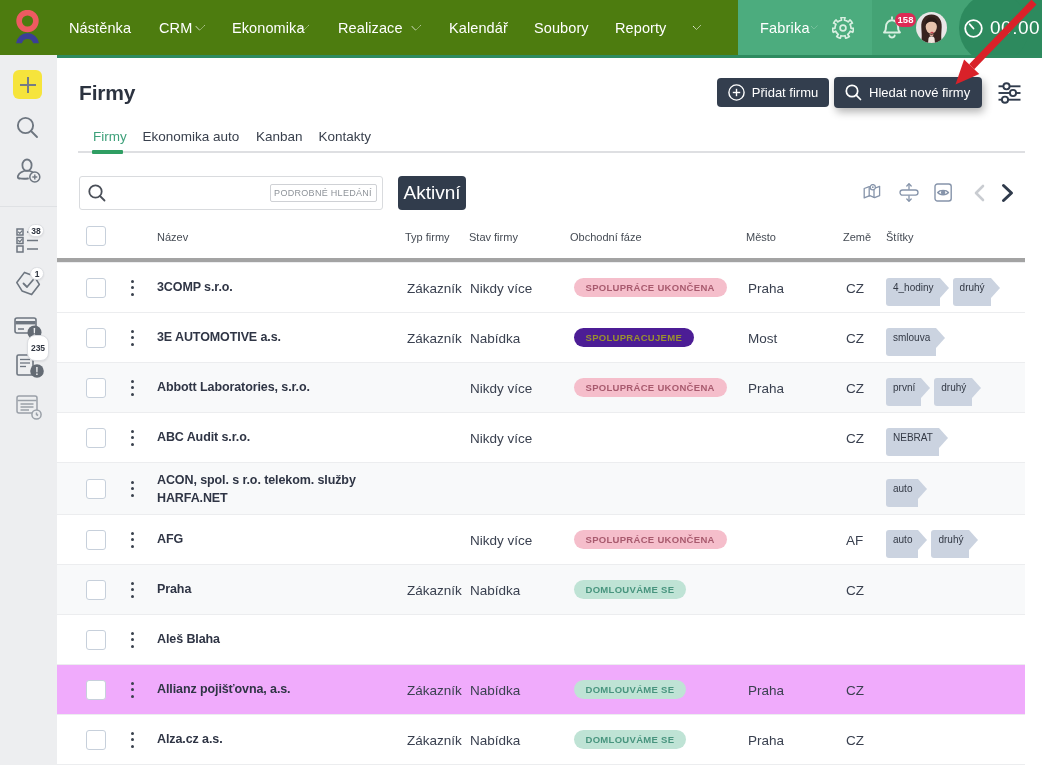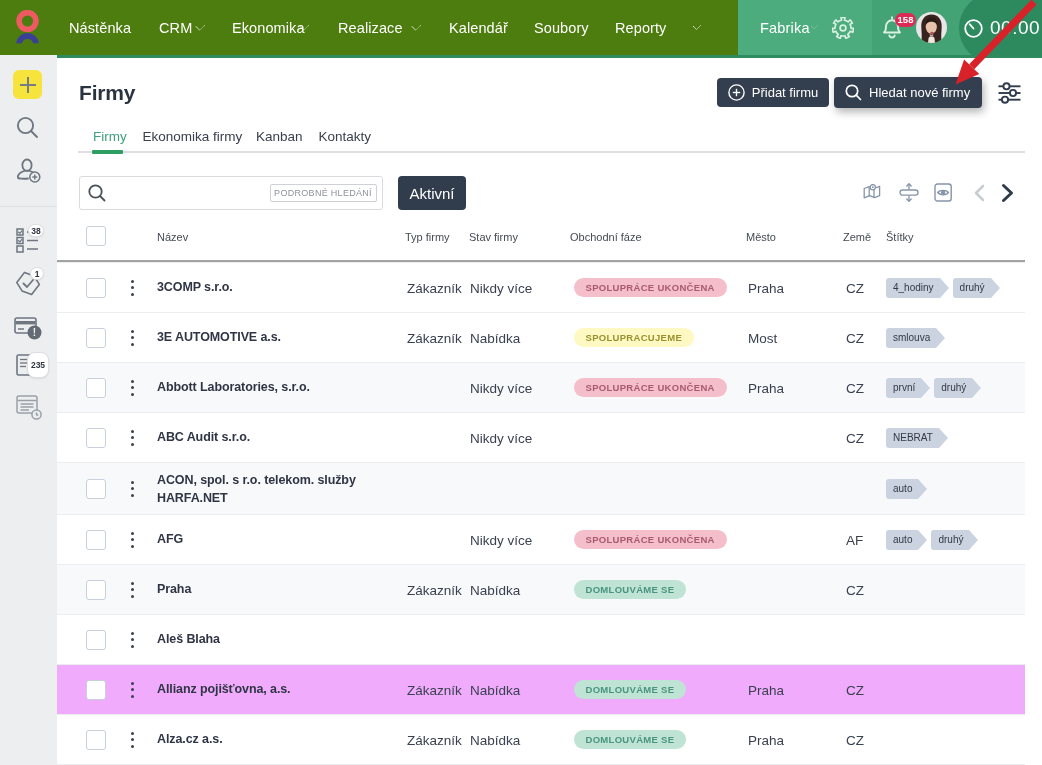--- a/index.html
+++ b/index.html
@@ -10,24 +10,24 @@
 .tab{position:absolute;top:128.5px;height:18px;font-size:13.5px;color:#39404D}
 .hdrlbl{position:absolute;font-size:11px;color:#454B54;top:0}
 .row{position:absolute;left:57px;width:968px;border-top:1px solid #ECEDEF}
 .row .cb{position:absolute;left:28.5px;width:20px;height:20px;border:1.5px solid #C7D0DB;border-radius:3px;background:#fff}
 .dots{position:absolute;left:73.5px;width:3px}
 .dot{width:3px;height:3px;border-radius:50%;background:#3A414D;margin-bottom:3.4px}
 .nm{position:absolute;left:100px;font-size:12.5px;font-weight:bold;color:#2F3545;letter-spacing:-.1px}
 .cell{position:absolute;font-size:13.5px;color:#3A4150}
 .pill{position:absolute;left:516.5px;height:19px;line-height:19px;border-radius:10px;font-size:9.5px;letter-spacing:.3px;padding:0 12px;font-weight:bold}
 .pill.pink{background:#F5BECB;color:#A85A6E}
-.pill.yel{background:#fef9c3;color:#99912F}
+.pill.yel{background:#4c1d95;color:#99912F}
 .pill.teal{background:#BFE3D5;color:#48947E}
 .tagwrap{position:absolute;left:829px;display:flex}
-.tag{position:relative;height:20px;line-height:20px;background:#CBD3E0;color:#333945;font-size:10px;padding:0 6px 0 7px;border-radius:3px 0 0 3px;margin-right:13px}
+.tag{position:relative;height:28px;line-height:20px;background:#CBD3E0;color:#333945;font-size:10px;padding:0 6px 0 7px;border-radius:3px 0 0 3px;margin-right:13px}
 .tag:after{content:"";position:absolute;right:-9px;top:0;width:0;height:0;border-top:10px solid transparent;border-bottom:10px solid transparent;border-left:9px solid #CBD3E0}
 .badge{position:absolute;background:#fff;border:1px solid #DCDEE2;border-radius:8px;font-size:8.5px;font-weight:bold;color:#2F3540;display:flex;align-items:center;justify-content:center;box-shadow:0 1px 2px rgba(0,0,0,.08)}
 </style></head>
 <body>
 <div id="page">
 
 <div class="abs" style="left:0;top:0;width:1042px;height:55px;background:#4d7c0f;overflow:hidden">
   <div class="abs" style="left:738px;top:0;width:134px;height:55px;background:#4CAC7E"></div>
   <div class="abs" style="left:872px;top:0;width:121px;height:55px;background:#44A375"></div>
   <div class="abs" style="left:990px;top:0;width:52px;height:55px;background:#2D8A5E"></div>
@@ -135,21 +135,21 @@
   <text x="20.5" y="19" font-size="10" font-weight="bold" fill="#EDEEF0" text-anchor="middle" font-family="Liberation Sans">!</text>
 </svg>
 <svg class="abs" style="left:16px;top:354px" width="30" height="25" viewBox="0 0 30 25">
   <rect x="1" y="1" width="16" height="20" rx="1.5" fill="none" stroke="#6E7680" stroke-width="1.6"></rect>
   <line x1="4" y1="5.5" x2="14" y2="5.5" stroke="#6E7680" stroke-width="1.3"></line>
   <line x1="4" y1="9" x2="14" y2="9" stroke="#6E7680" stroke-width="1.3"></line>
   <line x1="4" y1="12.5" x2="10" y2="12.5" stroke="#6E7680" stroke-width="1.3"></line>
   <circle cx="21" cy="17" r="6.8" fill="#646B74"></circle>
   <text x="21" y="20.5" font-size="10" font-weight="bold" fill="#EDEEF0" text-anchor="middle" font-family="Liberation Sans">!</text>
 </svg>
-<div class="badge" style="left:27px;top:352px;height:13px;min-width:22px;padding:12px 1px">235</div>
+<div class="badge" style="left:27px;top:335px;height:13px;min-width:22px;padding:12px 1px">235</div>
 <svg class="abs" style="left:16px;top:395px" width="28" height="26" viewBox="0 0 28 26">
   <g fill="none" stroke="#9AA0A8" stroke-width="1.5">
     <rect x="1" y="1" width="20" height="17" rx="2"></rect>
     <line x1="1.5" y1="5.5" x2="20.5" y2="5.5"></line>
     <line x1="4.5" y1="9" x2="17.5" y2="9"></line>
         <line x1="4.5" y1="12" x2="17.5" y2="12"></line>
         <line x1="4.5" y1="15" x2="13" y2="15"></line>
     <circle cx="20.5" cy="19.5" r="4.6" fill="#EDEEF0"></circle>
     <path d="M20.5 17.5 v2 l1.6 1"></path>
   </g>
@@ -173,33 +173,33 @@
     <line x1="0.5" y1="5.3" x2="22.5" y2="5.3"></line>
     <line x1="0.5" y1="12" x2="22.5" y2="12"></line>
     <line x1="0.5" y1="18.7" x2="22.5" y2="18.7"></line>
     <circle cx="8.5" cy="5.3" r="3.1" fill="#fff"></circle>
     <circle cx="15" cy="12" r="3.1" fill="#fff"></circle>
     <circle cx="7" cy="18.7" r="3.1" fill="#fff"></circle>
   </g>
 </svg>
 
 <span class="tab" style="left:93px;color:#3FA17B">Firmy</span>
-<span class="tab" style="left:142.5px">Ekonomika firmy</span>
+<span class="tab" style="left:142.5px">Ekonomika auto</span>
 <span class="tab" style="left:256px">Kanban</span>
 <span class="tab" style="left:318.5px">Kontakty</span>
 <div class="abs" style="left:78px;top:151px;width:947px;height:2px;background:#DEDFE2"></div>
 <div class="abs" style="left:91.5px;top:150px;width:31px;height:3.5px;background:#2F9E63;border-radius:1px"></div>
 
 <div class="abs" style="left:79px;top:176px;width:304px;height:34px;border:1px solid #D9DBDE;border-radius:3px;background:#fff"></div>
 <svg class="abs" style="left:88px;top:184px" width="18" height="18" viewBox="0 0 18 18">
   <circle cx="7.5" cy="7.5" r="6.2" fill="none" stroke="#4A4F58" stroke-width="1.8"></circle>
   <line x1="12" y1="12" x2="16.5" y2="16.5" stroke="#4A4F58" stroke-width="1.8" stroke-linecap="round"></line>
 </svg>
 <div class="abs" style="left:269.5px;top:184px;width:107px;height:18px;border:1px solid #CFD1D5;border-radius:2px;color:#8E9399;font-size:9px;letter-spacing:.3px;display:flex;align-items:center;justify-content:center">PODROBNÉ HLEDÁNÍ</div>
-<div class="hbtn" style="left:398px;top:176px;width:68px;height:34px;font-size:15px;background:#313C4C">Aktivní</div>
+<div class="hbtn" style="left:398px;top:176px;width:68px;height:34px;font-size:19px;background:#313C4C">Aktivní</div>
 
 <svg class="abs" style="left:863px;top:184px" width="20" height="15" viewBox="0 0 20 15">
   <g fill="none" stroke="#8694AA" stroke-width="1.3" stroke-linejoin="round">
     <path d="M1.2 4.5 l5-1.9 l4.8 1.9 l5.6-2.2 v9.4 l-5 1.9 l-4.8-1.9 l-5.6 2.2 z"></path>
     <line x1="6.2" y1="3.2" x2="6.2" y2="12.6"></line>
     <line x1="11" y1="5" x2="11" y2="14"></line>
   </g>
   <circle cx="9.8" cy="3.2" r="2.6" fill="#fff" stroke="#8694AA" stroke-width="1.3"></circle>
   <circle cx="9.8" cy="3.2" r="0.9" fill="#8694AA"></circle>
 </svg>
@@ -219,21 +219,21 @@
     <circle cx="9.1" cy="9.5" r="1.5" fill="#8694AA"></circle>
   </g>
 </svg>
 <svg class="abs" style="left:972px;top:184px" width="14" height="18" viewBox="0 0 14 18">
   <path d="M11 2 L4 9 L11 16" fill="none" stroke="#C9CCD1" stroke-width="2.6" stroke-linecap="round" stroke-linejoin="round"></path>
 </svg>
 <svg class="abs" style="left:1000px;top:183px" width="15" height="20" viewBox="0 0 15 20">
   <path d="M3.5 2.5 L11.5 10 L3.5 17.5" fill="none" stroke="#2F3A4B" stroke-width="3" stroke-linecap="round" stroke-linejoin="round"></path>
 </svg>
 
-<div class="abs" style="left:57px;top:222px;width:968px;height:40px;border-bottom:2px solid #a3a3a3">
+<div class="abs" style="left:57px;top:222px;width:968px;height:40px;border-bottom:4px solid #a3a3a3">
   <div class="abs" style="left:28.5px;top:3.5px;width:20px;height:20px;border:1.5px solid #C7D0DB;border-radius:3px;background:#fff"></div>
   <span class="hdrlbl" style="left:100px;top:9px">Název</span>
   <span class="hdrlbl" style="left:348px;top:9px">Typ firmy</span>
   <span class="hdrlbl" style="left:412px;top:9px">Stav firmy</span>
   <span class="hdrlbl" style="left:513px;top:9px">Obchodní fáze</span>
   <span class="hdrlbl" style="left:689px;top:9px">Město</span>
   <span class="hdrlbl" style="left:786px;top:9px">Země</span>
   <span class="hdrlbl" style="left:829px;top:9px">Štítky</span>
 </div>
 

